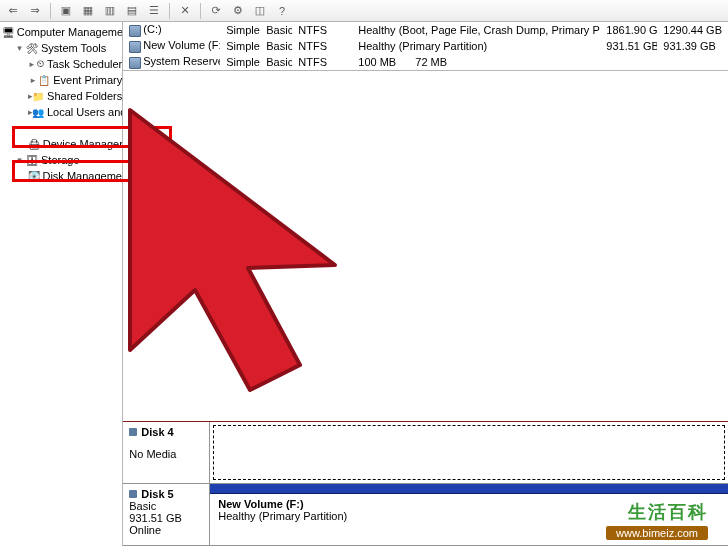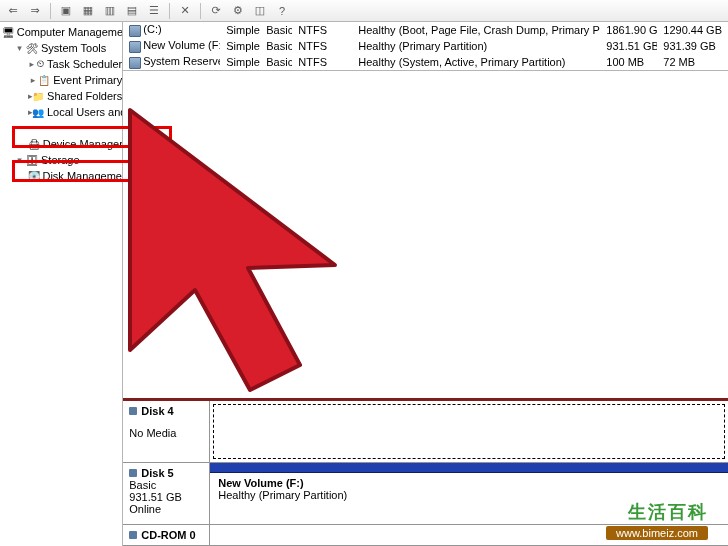--- a/index.html
+++ b/index.html
@@ -16,21 +16,21 @@
 .tree-pane .lvl2 { padding-left: 28px; }
 .highlight-box { border: 3px solid #e60000; position: absolute; }
 .content-pane { flex: 1; display: flex; flex-direction: column; background: #fff; }
 .vol-table { border-bottom: 1px solid #b5b5b5; }
 .vol-header { display: flex; height: 18px; background: linear-gradient(#fdfdfd, #eaeaea); border-bottom: 1px solid #c9c9c9; }
 .vol-header .col { border-right: 1px solid #c9c9c9; padding: 2px 6px; font-size: 11px; display: flex; align-items: center; cursor: pointer; }
 .vol-rows .row { display: flex; height: 16px; align-items: center; padding-left: 0; }
 .vol-rows .cell { padding: 0 6px; white-space: nowrap; overflow: hidden; }
 .vicon { width: 12px; height: 12px; display: inline-block; margin-right: 2px; background: linear-gradient(#9db8d6, #6f8caf); border: 1px solid #4a6585; border-radius: 1px; vertical-align: middle; }
 .blank-area { flex: 1; background: #fff; }
-.disk-pane { border-top: 3px solid #7f1d1d; }
+.disk-pane { border-top: 1px solid #7f1d1d; }
 .disk-row { display: flex; border-bottom: 1px solid #949494; min-height: 62px; }
 .disk-info { width: 87px; border-right: 1px solid #949494; padding: 4px 6px; font-size: 11px; background: #fff; }
 .disk-info .dtitle { font-weight: bold; display: flex; align-items: center; }
 .disk-info .dtitle .dicon { width: 8px; height: 8px; background: #5a7aa0; border-radius: 1px; margin-right: 4px; }
 .disk-bar { flex: 1; display: flex; flex-direction: column; }
 .disk-bar .stripe { height: 10px; background: #2040b0; border-bottom: 1px solid #0a2060; }
 .disk-bar .pbody { flex: 1; padding: 4px 8px; background: #fff; font-size: 11px; }
 .disk-bar.dashed { border: 1px dashed #000; margin: 3px; display: flex; align-items: center; padding-left: 6px; }
 .cursor-overlay { position: absolute; left: 120px; top: 100px; pointer-events: none; }
 .watermark { position: absolute; right: 20px; bottom: 6px; text-align: right; }
@@ -126,21 +126,20 @@
             <div class="cell" style="width:60px">NTFS</div>
             <div class="cell" style="width:248px">Healthy (Primary Partition)</div>
             <div class="cell" style="width:57px">931.51 GB</div>
             <div class="cell" style="flex:1">931.39 GB</div>
           </div>
           <div class="row">
             <div class="cell" style="width:97px"><span class="vicon"></span>System Reserved</div>
             <div class="cell" style="width:40px">Simple</div>
             <div class="cell" style="width:32px">Basic</div>
             <div class="cell" style="width:60px">NTFS</div>
-            <div class="cell" style="width:248px">Healthy (System, Active, Primary Partition)</div>
             <div class="cell" style="width:57px">100 MB</div>
             <div class="cell" style="flex:1">72 MB</div>
           </div>
         </div>
     </div>
 
     <div class="blank-area"></div>
 
     <div class="disk-pane">
       <div class="disk-row">
@@ -167,29 +166,20 @@
         </div>
         <div class="disk-bar">
           <div class="stripe"></div>
           <div class="pbody">
             <div style="font-weight:bold">New Volume  (F:)</div>
             <div>Healthy (Primary Partition)</div>
           </div>
         </div>
       </div>
 
-      <div class="disk-row" style="min-height:20px">
-        <div class="disk-info">
-          <div class="dtitle">
-              <span class="dicon"></span>
-              <span>CD-ROM 0</span>
-            </div>
-        </div>
-        <div style="flex:1"></div>
-      </div>
     </div>
 
   </div>
 </div>
 
 <div class="highlight-box" style="left:12px; top:126px; width:160px; height:22px;"></div>
 <div class="highlight-box" style="left:12px; top:160px; width:160px; height:22px;"></div>
 
 <div class="cursor-overlay">
 <svg width="300" height="300" viewBox="0 0 300 300">

